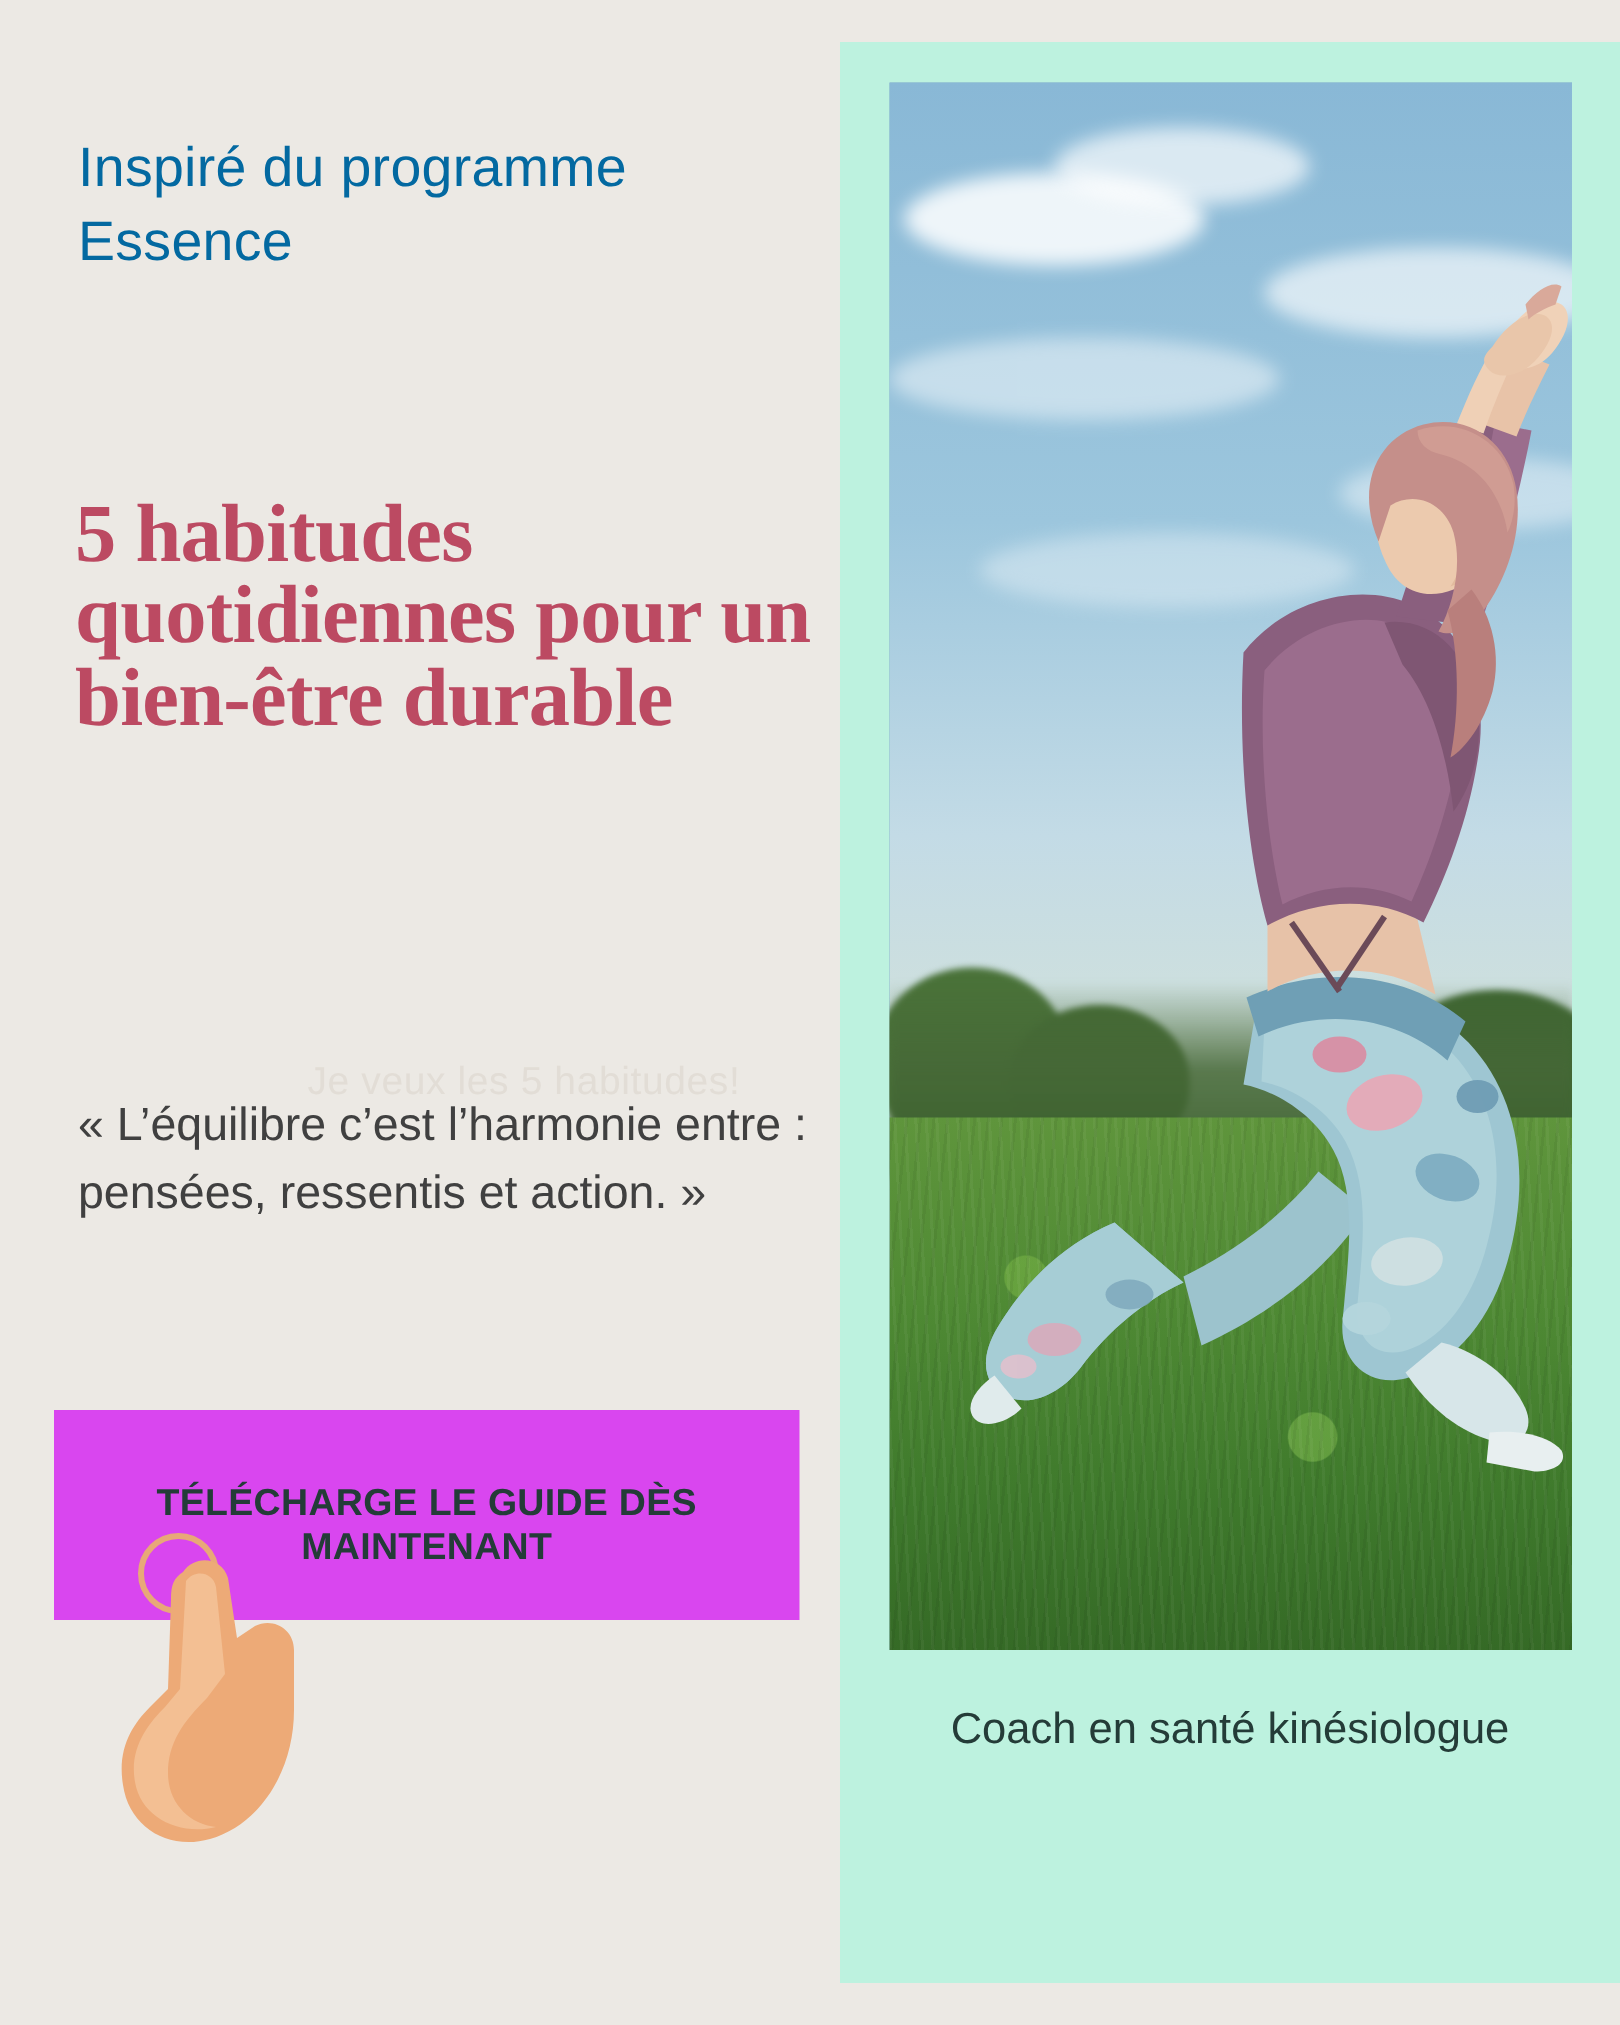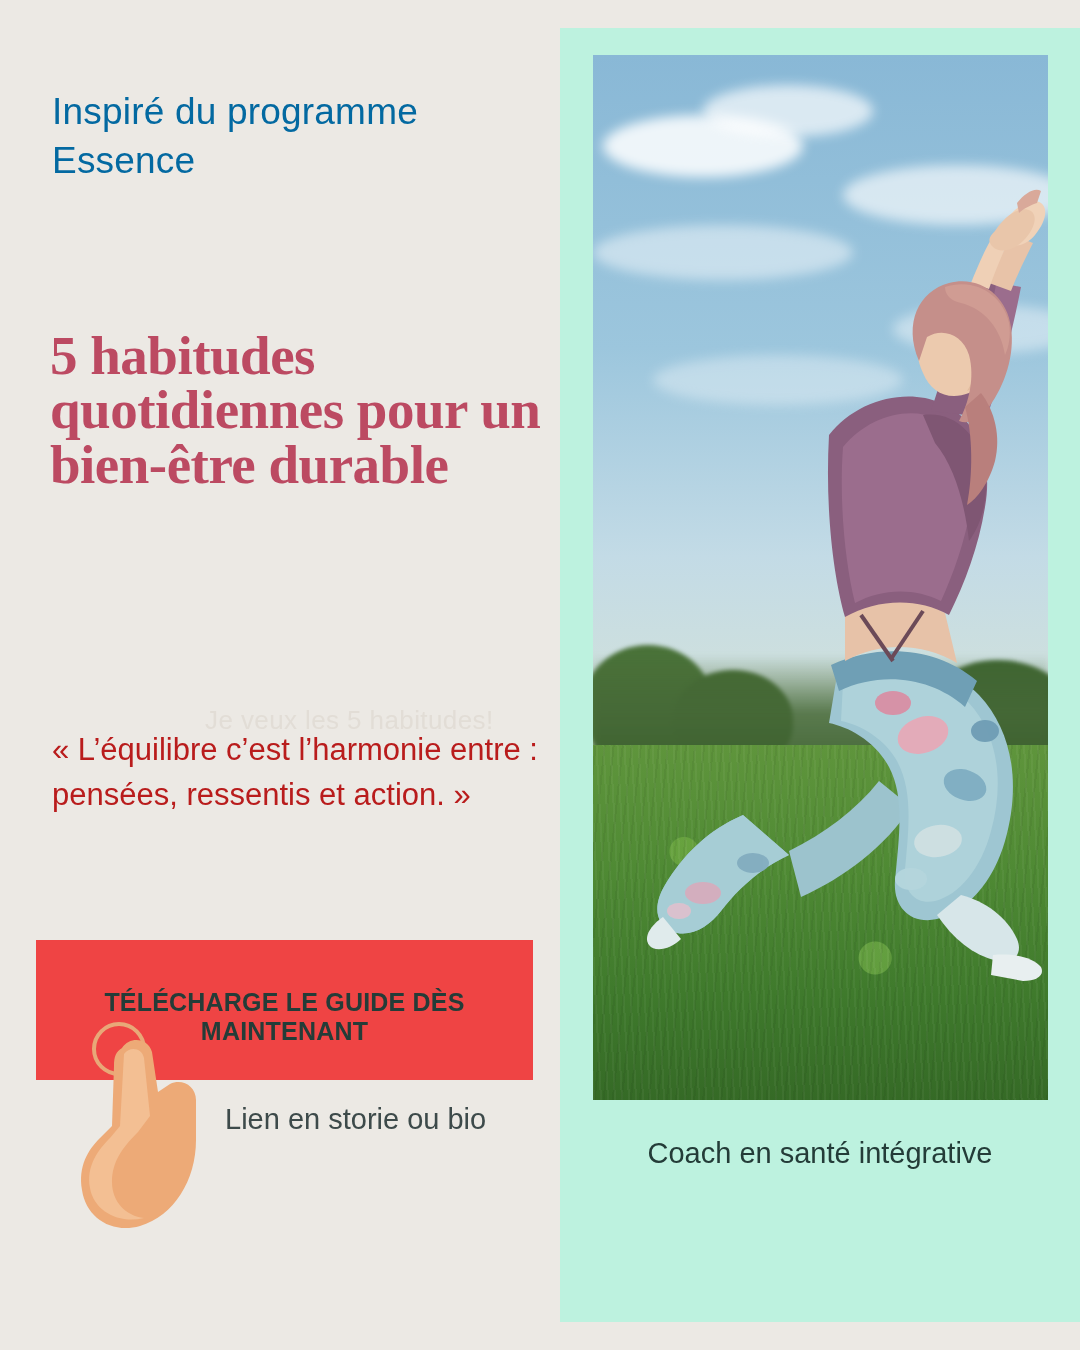--- a/index.html
+++ b/index.html
@@ -146,30 +146,30 @@
     letter-spacing: .4px;
   }
 
   .quote {
     position: absolute;
     left: 52px;
     top: 728px;
     width: 500px;
     font-size: 31px;
     line-height: 1.45;
-    color: #b91c1c;
+    color: #404040;
   }
 
   .cta-button {
     position: absolute;
     left: 36px;
     top: 940px;
     width: 497px;
     height: 140px;
-    background: #ef4444;
+    background: #d946ef;
   }
   .cta-label {
     position: absolute;
     left: 0;
     top: 48px;
     width: 497px;
     text-align: center;
     font-size: 25px;
     font-weight: bold;
     color: #243c38;
@@ -333,20 +333,19 @@
   <svg class="hand" viewBox="0 0 150 215" xmlns="http://www.w3.org/2000/svg">
     <path d="M44 28 C52 16, 70 18, 74 32 L80 72 L92 64 C104 58, 118 66, 118 80
              L118 120 C118 160, 96 196, 62 206 C34 214, 8 198, 4 170
              C0 146, 10 130, 22 118 L34 106 L36 46 C36 36, 38 32, 44 28 Z" fill="#edaa77"></path>
     <path d="M46 34 C52 26, 64 28, 66 38 L72 96 L60 112 C44 128, 34 142, 34 162
              C34 182, 48 196, 66 198 C42 204, 16 192, 12 168
              C8 146, 20 130, 32 118 L42 106 Z" fill="#f3bf93"></path>
   </svg>
 
   <div class="sub-lines">
-    <div>Lien en storie ou bio</div>
   </div>
 
   <div class="signature">
-    <div>Coach en santé intégrative</div>
+    <div>Coach en santé kinésiologue</div>
   </div>
 
 </div>
 
 </body></html>

